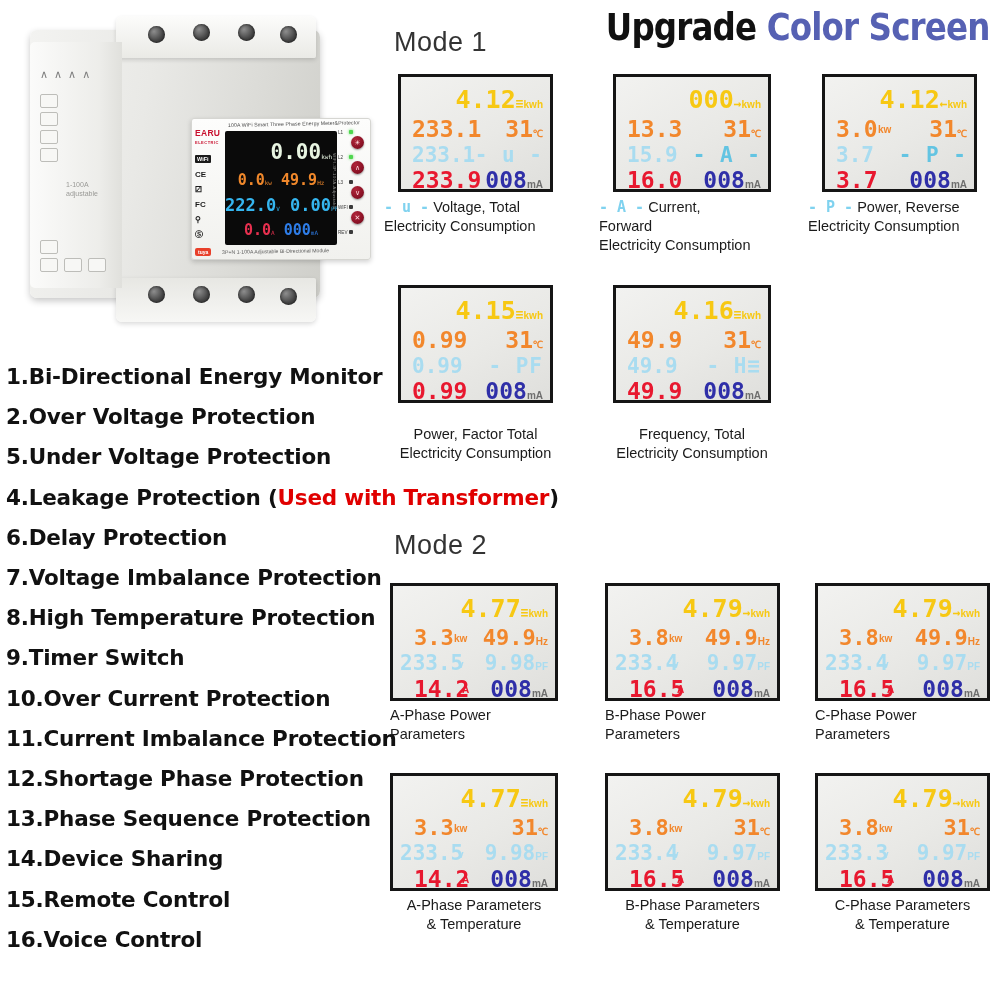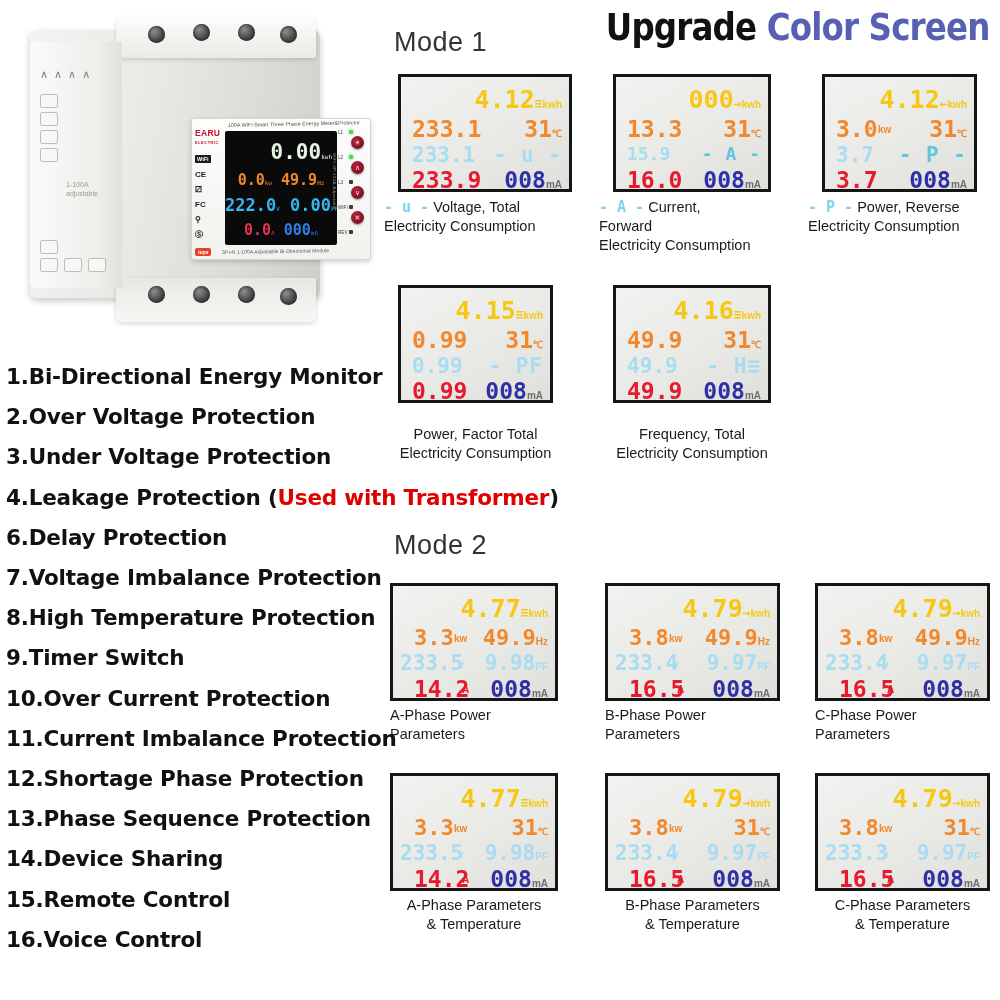--- a/index.html
+++ b/index.html
@@ -457,37 +457,37 @@
         <span class="ctrl-lbl">REV</span>
         <span class="led off"></span>
       </div>
     </div>
   </div>
 </div>
 
 <div id="features">
   <div class="feature"><span>1.Bi-Directional Energy Monitor</span></div>
   <div class="feature"><span>2.Over Voltage Protection</span></div>
-  <div class="feature"><span>3.Under Voltage Protection</span></div>
+  <div class="feature"><span>5.Under Voltage Protection</span></div>
   <div class="feature"><span>4.Leakage Protection (</span><span class="note">Used with Transformer</span><span>)</span></div>
   <div class="feature"><span>6.Delay Protection</span></div>
   <div class="feature"><span>7.Voltage Imbalance Protection</span></div>
   <div class="feature"><span>8.High Temperature Protection</span></div>
   <div class="feature"><span>9.Timer Switch</span></div>
   <div class="feature"><span>10.Over Current Protection</span></div>
   <div class="feature"><span>11.Current Imbalance Protection</span></div>
   <div class="feature"><span>12.Shortage Phase Protection</span></div>
   <div class="feature"><span>13.Phase Sequence Protection</span></div>
   <div class="feature"><span>14.Device Sharing</span></div>
   <div class="feature"><span>15.Remote Control</span></div>
   <div class="feature"><span>16.Voice Control</span></div>
 </div>
 
 <div class="panel" style="left:398px;top:74px;width:155px;">
-  <div class="screen" style="width:174px;height:118px;">
+  <div class="screen" style="width:155px;height:118px;">
     <div class="ln" style="top:8px;font-size:25px;">
       <span class="c-yellow">4.12</span><span class="c-yellow" style="font-size:13px;">≡</span><span class="unit c-yellow" style="font-size:10px;">kwh</span>
     </div>
     <div class="ln" style="top:39px;font-size:23px;">
       <span class="mid c-orange" style="top:0;">233.1</span>
       <span class="c-orange">31</span><span class="unit c-orange" style="font-size:10px;">℃</span>
     </div>
     <div class="ln" style="top:66px;font-size:21px;">
       <span class="mid c-cyan" style="top:0;">233.1</span><span class="c-cyan sym">- u -</span>
     </div>
@@ -505,21 +505,21 @@
 
 <div class="panel" style="left:613px;top:74px;width:144px;">
   <div class="screen" style="width:158px;height:118px;">
     <div class="ln" style="top:8px;font-size:25px;">
       <span class="c-yellow">000</span><span class="c-yellow" style="font-size:13px;">→</span><span class="unit c-yellow" style="font-size:10px;">kwh</span>
     </div>
     <div class="ln" style="top:39px;font-size:23px;">
       <span class="mid c-orange" style="top:0;">13.3</span>
       <span class="c-orange">31</span><span class="unit c-orange" style="font-size:10px;">℃</span>
     </div>
-    <div class="ln" style="top:66px;font-size:18px;">
+    <div class="ln" style="top:66px;font-size:21px;">
       <span class="mid c-cyan" style="top:0;">15.9</span><span class="c-ocyan sym">- A -</span>
     </div>
     <div class="ln" style="top:90px;font-size:23px;">
       <span class="mid c-red" style="top:0;">16.0</span>
       <span class="c-blue">008</span><span class="unit c-gray" style="font-size:10px;">mA</span>
     </div>
   </div>
   <div class="caption" style="margin-top:6px;margin-left:-14px;">
     <span class="lcdsym">- A -</span>
     <span>Current, Forward</span><br>

